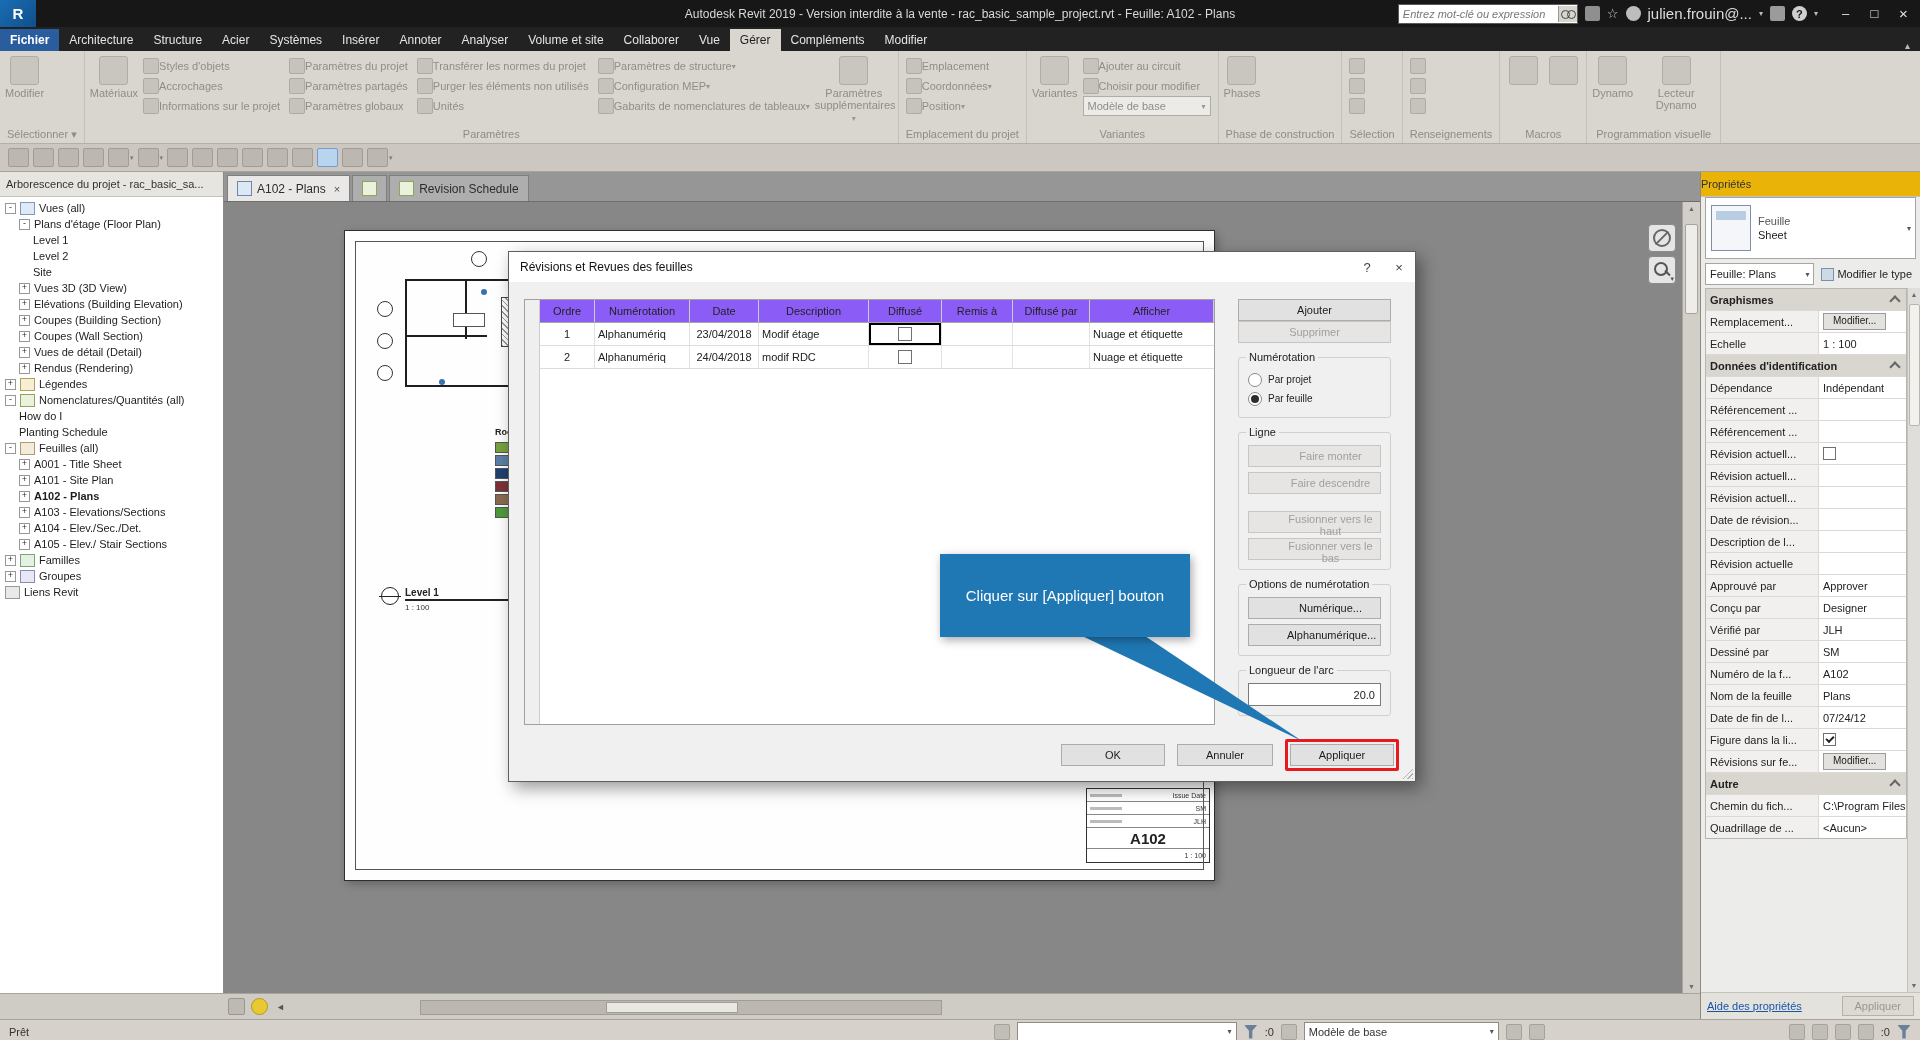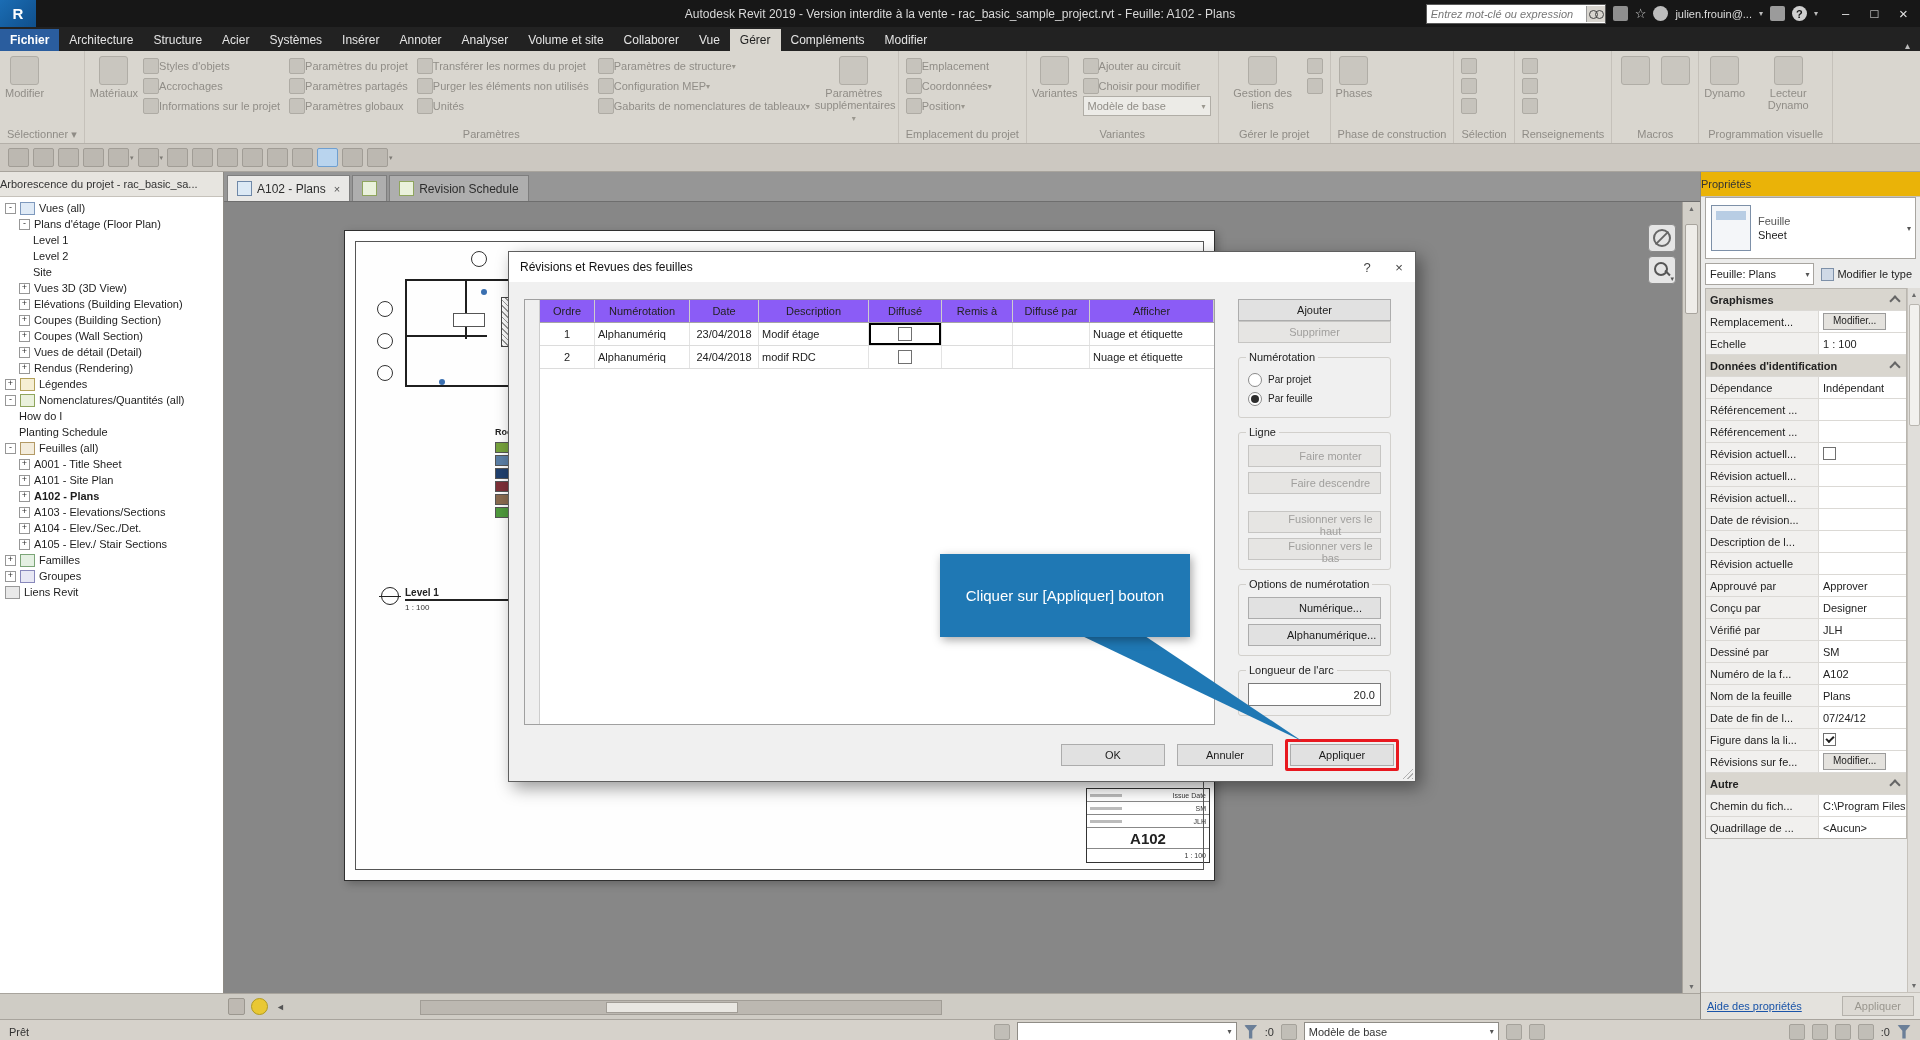--- a/index.html
+++ b/index.html
@@ -16,21 +16,21 @@
   .searchbox input{border:0;outline:0;flex:1;font-size:11px;color:#333;padding:0 4px;font-family:inherit;min-width:0;}
   .searchbox input::placeholder{color:#777;font-style:italic;}
   .sb-binoc{width:18px;height:16px;background:#d8d5cf;border-left:1px solid #999;position:relative;}
   .sb-binoc::before,.sb-binoc::after{content:"";position:absolute;top:4px;width:7px;height:7px;border:1px solid #444;border-radius:50%;}
   .sb-binoc::before{left:2px;} .sb-binoc::after{left:8px;}
   .tbi{width:15px;height:15px;background:#8f8f8f;border-radius:2px;display:inline-flex;align-items:center;justify-content:center;font-size:11px;color:#171717;}
   .tbi.star{background:none;color:#cfcfcf;font-size:13px;width:auto;}
   .tbi.user{border-radius:50%;background:#bdbdbd;}
   .tbi.help{border-radius:50%;background:#cfcfcf;font-weight:bold;}
   .tbi.cart{background:#9b9b9b;}
-  .tb-user{font-size:11px;color:#dddddd;}
+  .tb-user{font-size:15px;color:#dddddd;}
   .caret{font-size:8px;color:#bbb;}
   .winbtns{display:flex;margin-left:6px;}
   .wb{width:29px;height:27px;display:flex;align-items:center;justify-content:center;color:#e3e3e3;font-size:13px;}
   .wb.close{font-size:15px;}
 
   
   .tabbar{height:24px;background:#222222;display:flex;align-items:flex-end;position:relative;}
   .rtabs{display:flex;align-items:flex-end;height:100%;}
   .rtab{padding:4px 10px 4px;font-size:12px;color:#e4e4e4;white-space:nowrap;}
   .rtab.file{background:#2a5d9e;color:#fff;font-weight:bold;}
@@ -63,21 +63,21 @@
   .qcaret{font-size:7px;color:#7e7b75;}
 
   
   .main{display:flex;height:847px;}
   .left-col{width:1701px;display:flex;flex-direction:column;}
   .work-row{height:822px;display:flex;}
 
   
   .browser{width:223px;background:#fff;border-right:1px solid #8d8a84;display:flex;flex-direction:column;}
   .browser-header{height:24px;background:#e7e5e0;border-bottom:1px solid #c6c2bb;font-size:11px;display:flex;
-                  align-items:center;padding:0 0;color:#333;white-space:nowrap;overflow:hidden;}
+                  align-items:center;padding:0 6px;color:#333;white-space:nowrap;overflow:hidden;}
   .tree{flex:1;overflow:hidden;padding-top:3px;}
   .titem{height:16px;display:flex;align-items:center;font-size:11px;white-space:nowrap;color:#1d1d1d;
          padding-left:calc(5px + var(--level,0)*14px);}
   .titem.bold .tlabel{font-weight:bold;}
   .texp{width:9px;height:9px;border:1px solid #979797;background:#fff;font-size:9px;line-height:7px;text-align:center;
         margin-right:4px;flex:none;color:#333;}
   .ticon{width:13px;height:11px;border:1px solid #8a8a8a;background:#f2f2f2;margin-right:4px;flex:none;}
   .titem.icon-views .ticon{background:#dfeaf6;border-color:#7e99bd;}
   .titem.icon-legend .ticon{background:#f6efd4;border-color:#b3a15a;}
   .titem.icon-schedule .ticon{background:#eaf1dc;border-color:#8fa55e;}
@@ -441,41 +441,20 @@
           </div>
           <div class="sitem select">
             <span class="slabel">Modèle de base</span>
             <span class="sarrow">▾</span>
           </div>
         </div>
     </div>
     <div class="panel-label">Variantes</div>
   </div>
 
-  <div class="panel">
-    <div class="panel-body">
-      <div class="bigs">
-
-      <div class="big icon-manage-links">
-            <span class="bicon"></span>
-            <span class="blabel">Gestion des liens</span>
-          </div>
-        </div>
-      <div class="smalls">
-
-      <div class="sitem icon-manage-images">
-            <span class="sicon"></span>
-          </div>
-          <div class="sitem icon-decal-types">
-            <span class="sicon"></span>
-          </div>
-        </div>
-    </div>
-    <div class="panel-label">Gérer le projet</div>
-  </div>
 
   <div class="panel">
     <div class="panel-body">
       <div class="bigs">
 
       <div class="big icon-phases">
             <span class="bicon"></span>
             <span class="blabel">Phases</span>
           </div>
         </div>

